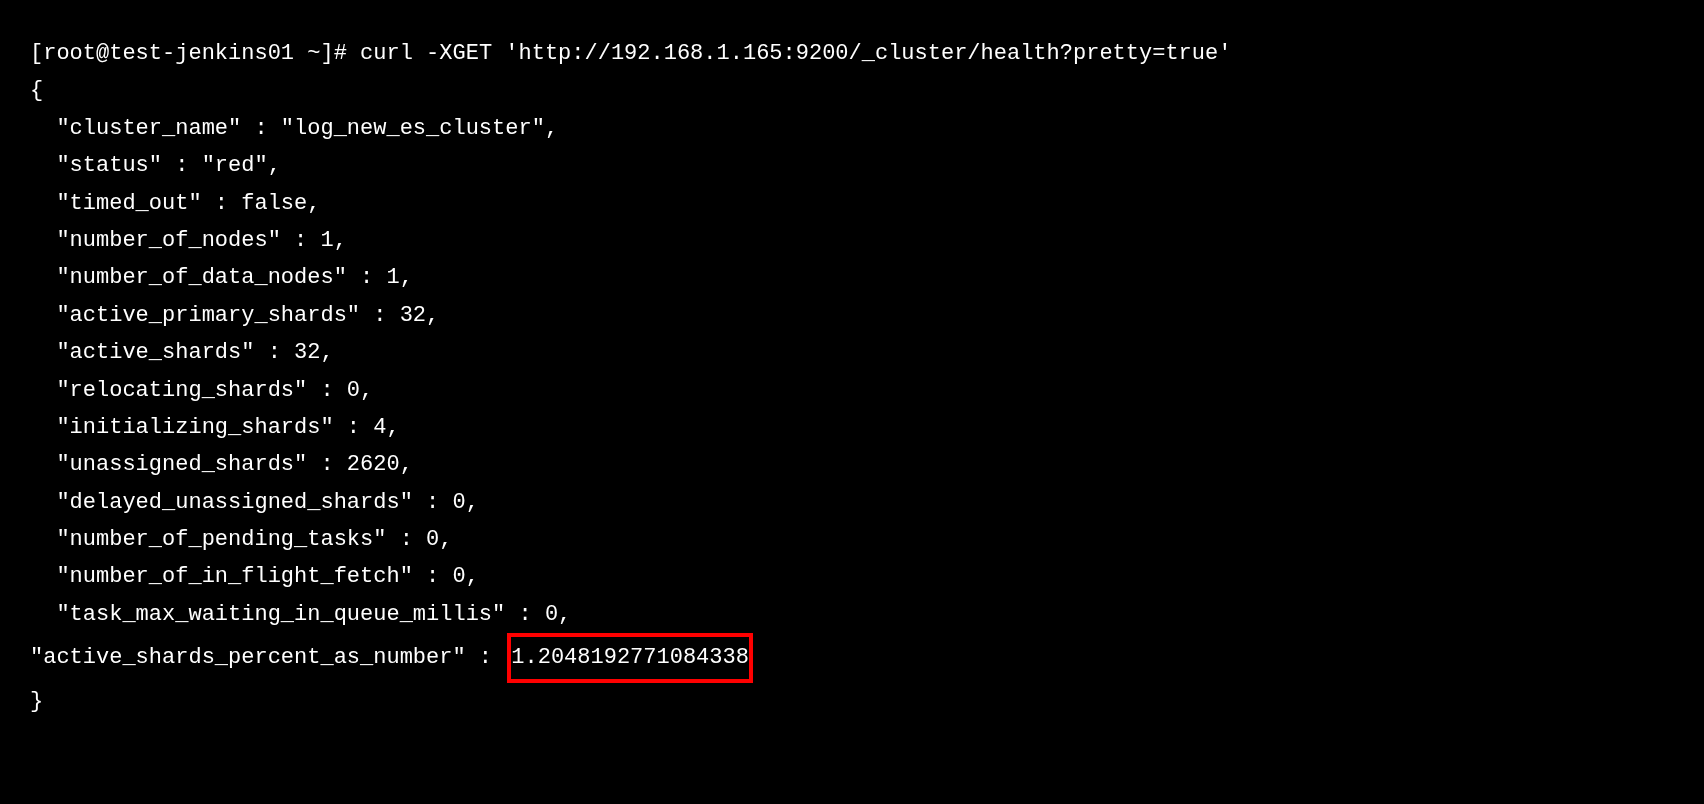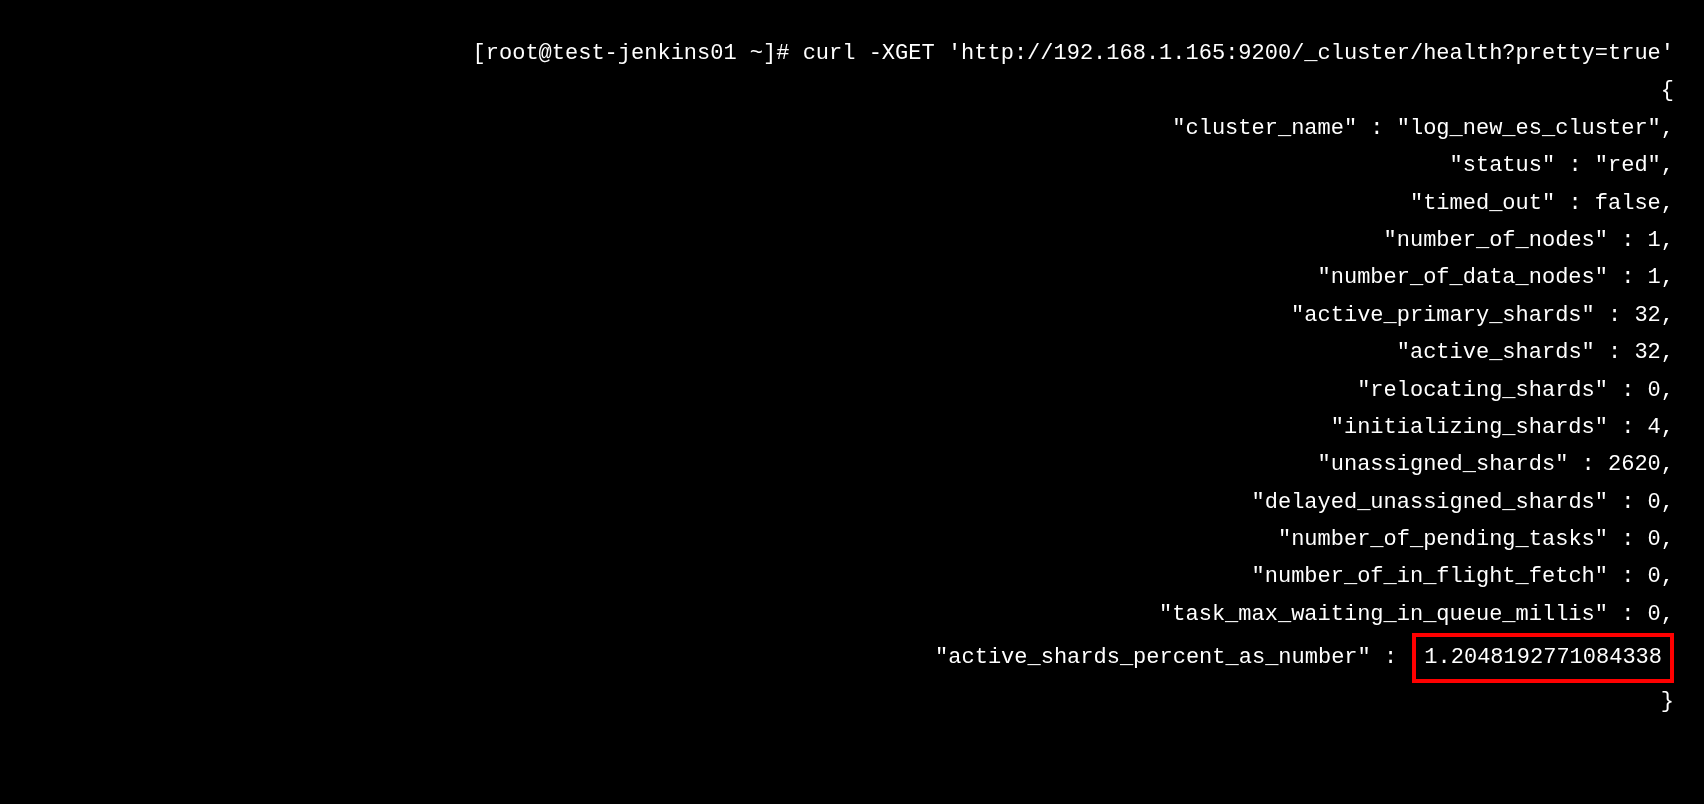--- a/index.html
+++ b/index.html
@@ -13,25 +13,24 @@
       font-family: 'Menlo', 'Monaco', 'Consolas', 'Courier New', monospace;
       font-size: 22px;
       line-height: 1.7;
       padding: 35px 30px;
       width: 1704px;
       height: 804px;
       overflow: hidden;
     }
     .terminal-line {
       white-space: pre;
-      text-align: right;
     }
     .highlight-box {
       border: 4px solid #ff0000;
-      padding: 2px 8px;
+      padding: 2px 0;
       display: inline-block;
       margin-left: 2px;
     }
     .no-wrap {
       white-space: nowrap;
     }
   </style>
 </head>
 <body>
 

